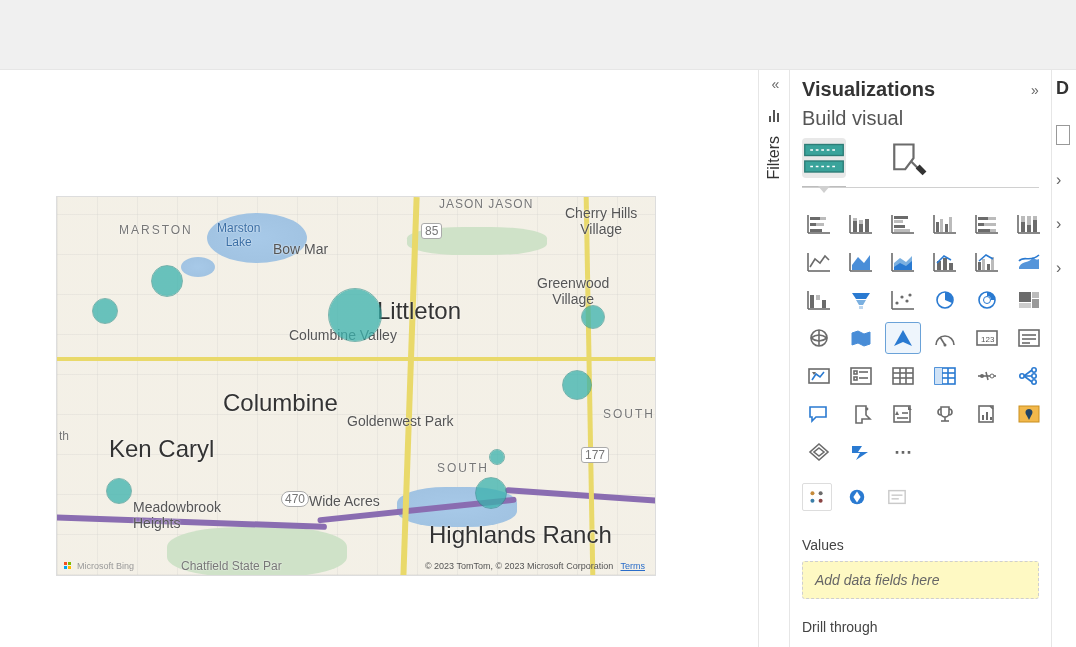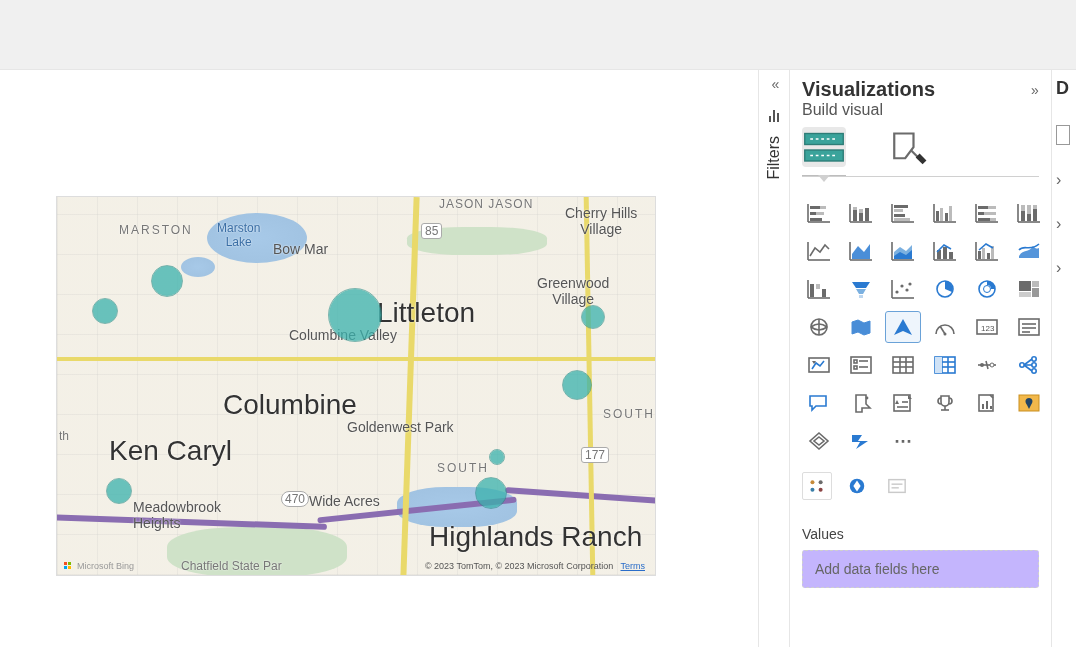--- a/index.html
+++ b/index.html
@@ -33,38 +33,38 @@
   .bubble {
     position: absolute; border-radius: 50%;
     background: rgba(58,178,172,0.75);
     outline: 1px solid rgba(40,140,135,0.6);
   }
   .map-label {
     position: absolute; font-size: 14px; color: #555; white-space: nowrap;
     text-shadow: 0 0 2px #fff;
   }
   .map-label.sm { font-size: 12px; color: #777; }
-  .map-label.lg { font-size: 28px; color: #333; }
+  .map-label.lg { font-size: 24px; color: #333; }
 
   .map-attrib { position: absolute; left: 6px; bottom: 4px; font-size: 9px; color: #999; display: flex; align-items: flex-start; gap: 4px; }
   .map-attrib .ms { font-size: 9px; }
   .attrib-right { position: absolute; right: 10px; bottom: 4px; font-size: 9px; color: #555; }
   .attrib-right a { color: #2a6dc9; }
 
   
   .filters-rail { width: 32px; border-left: 1px solid #e6e6e6; border-right: 1px solid #e6e6e6; background: #fff; display: flex; flex-direction: column; align-items: center; padding-top: 6px; gap: 10px; }
   .filters-rail .bars { display: flex; align-items: flex-end; gap: 2px; height: 14px; margin-top: 6px; }
   .filters-rail .bars span { width: 2px; background: #555; display: inline-block; }
   .filters-text { writing-mode: vertical-rl; transform: rotate(180deg); font-size: 16px; color: #333; margin-top: 4px; }
 
   
   .viz-panel { width: 262px; border-right: 1px solid #e6e6e6; background: #fff; display: flex; flex-direction: column; padding: 8px 12px 0 12px; }
   .viz-header { display: flex; align-items: center; justify-content: space-between; }
   .viz-header h1 { font-size: 20px; font-weight: 600; margin: 0; color: #333; }
-  .viz-sub { font-size: 16px; color: #555; }
+  .viz-sub { font-size: 20px; color: #555; margin-top: 6px; }
   .viz-tabs { display: flex; gap: 40px; margin-top: 8px; align-items: center; border-bottom: 1px solid transparent; }
   .viz-tab { width: 44px; height: 40px; display: flex; align-items: center; justify-content: center; position: relative; }
   .viz-tab.active { background: #e8e8e8; border-radius: 4px; }
   .viz-tab.active::after {
     content: ""; position: absolute; left: 0; right: 0; bottom: -9px; height: 1px; background: #bdbdbd;
   }
   .tabs-underline { height: 1px; background: #d0d0d0; margin-top: 8px; }
   .tabs-caret { width: 44px; height: 8px; margin-top: -1px; position: relative; }
   .tabs-caret::before {
     content: ""; position: absolute; left: 16px; top: -1px; width: 0; height: 0;
@@ -73,21 +73,21 @@
 
   .viz-grid { margin-top: 14px; display: grid; grid-template-columns: repeat(6, 34px); gap: 8px 8px; }
   .viz-item { width: 34px; height: 30px; display: flex; align-items: center; justify-content: center; cursor: pointer; border-radius: 2px; }
   .viz-item.selected { outline: 1px solid #6aa2d8; background: #eef5fc; }
   .viz-item svg { width: 26px; height: 22px; }
   .util-row { display: flex; gap: 10px; margin-top: 16px; align-items: center; }
   .util-item { width: 30px; height: 28px; display: flex; align-items: center; justify-content: center; border: 1px solid #ddd; border-radius: 2px; }
   .util-item.no-border { border: none; }
 
   .section-label { margin-top: 26px; font-size: 14px; color: #444; }
-  .drop-target { margin-top: 8px; border: 1px dashed #cfcfcf; border-radius: 3px; padding: 10px 12px; font-size: 14px; color: #666; background: #c4b5fd; }
+  .drop-target { margin-top: 8px; border: 1px dashed #cfcfcf; border-radius: 3px; padding: 10px 12px; font-size: 14px; color: #666; background: #fef9c3; font-style: italic; }
   .drill { margin-top: 20px; font-size: 14px; color: #444; }
 
   
   .right-stub { width: 24px; background: #fff; display: flex; flex-direction: column; align-items: flex-start; padding-top: 8px; gap: 26px; font-size: 18px; color: #333; }
   .right-stub .glyph { margin-left: 4px; font-size: 16px; color: #666; }
   .right-stub .box { width: 14px; height: 20px; border: 1px solid #999; margin-left: 4px; }
 
   .chevrons { font-size: 14px; color: #666; letter-spacing: -3px; }
 
   
@@ -127,21 +127,21 @@
 Lake</div>
         <div class="map-label" style="left:216px; top:44px;">Bow Mar</div>
         <div class="map-label sm" style="left:382px; top:0px; letter-spacing:1px;">JASON JASON</div>
         <div class="map-label" style="left:508px; top:8px; white-space:pre; text-align:center;">Cherry Hills
 Village</div>
         <div class="map-label" style="left:480px; top:78px; white-space:pre; text-align:center;">Greenwood
 Village</div>
         <div class="map-label lg" style="left:320px; top:100px;">Littleton</div>
         <div class="map-label" style="left:232px; top:130px;">Columbine Valley</div>
         <div class="map-label lg" style="left:166px; top:192px;">Columbine</div>
-        <div class="map-label" style="left:290px; top:222px;">Goldenwest Park</div>
+        <div class="map-label" style="left:290px; top:216px;">Goldenwest Park</div>
         <div class="map-label sm" style="left:512px; top:210px; letter-spacing:2px;margin-left:34px;">SOUTHGLENN</div>
         <div class="map-label sm" style="left:380px; top:264px; letter-spacing:2px;">SOUTH</div>
         <div class="map-label lg" style="left:52px; top:238px;">Ken Caryl</div>
         <div class="map-label sm" style="left:2px; top:232px;text-align:right;">th</div>
         <div class="map-label" style="left:252px; top:296px;">Wide Acres</div>
         <div class="map-label" style="left:76px; top:302px; white-space:pre;">Meadowbrook
 Heights</div>
         <div class="map-label lg" style="left:372px; top:324px;">Highlands Ranch</div>
         <div class="map-label sm" style="left:124px; top:362px;">Chatfield State Par</div>
 
@@ -581,20 +581,21 @@
               <rect x="3" y="4" width="18" height="14" class="ic-g"></rect>
               <line x1="6" y1="9" x2="18" y2="9" class="ic-g"></line>
               <line x1="6" y1="13" x2="14" y2="13" class="ic-g"></line>
             </svg>
         </div>
       </div>
 
       <div class="section-label">Values</div>
       <div class="drop-target">Add data fields here</div>
 
+      <div class="drill">Drill through</div>
     </div>
 
     <div class="right-stub">
       <div style="font-weight:600; margin-left:4px;">D</div>
       <div class="box"></div>
       <div class="glyph">›</div>
       <div class="glyph">›</div>
       <div class="glyph">›</div>
     </div>
 

